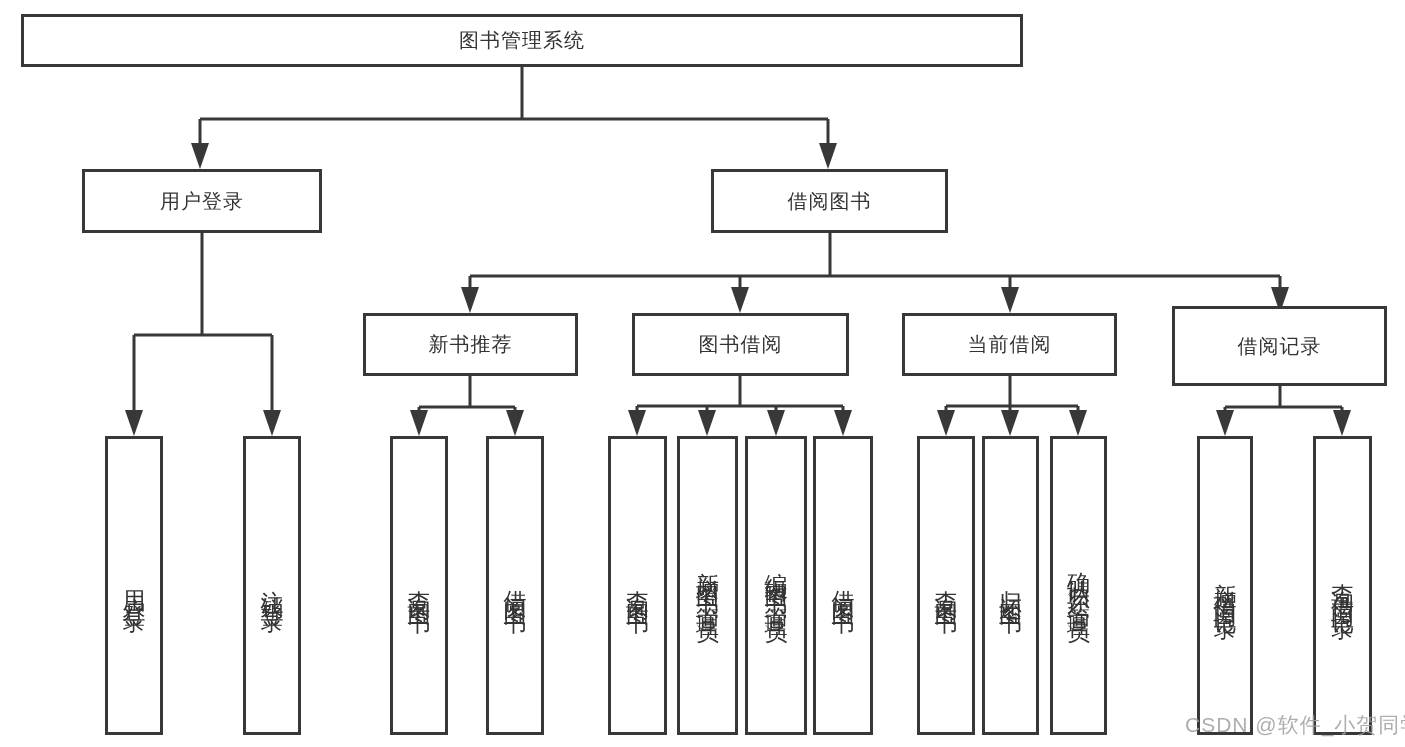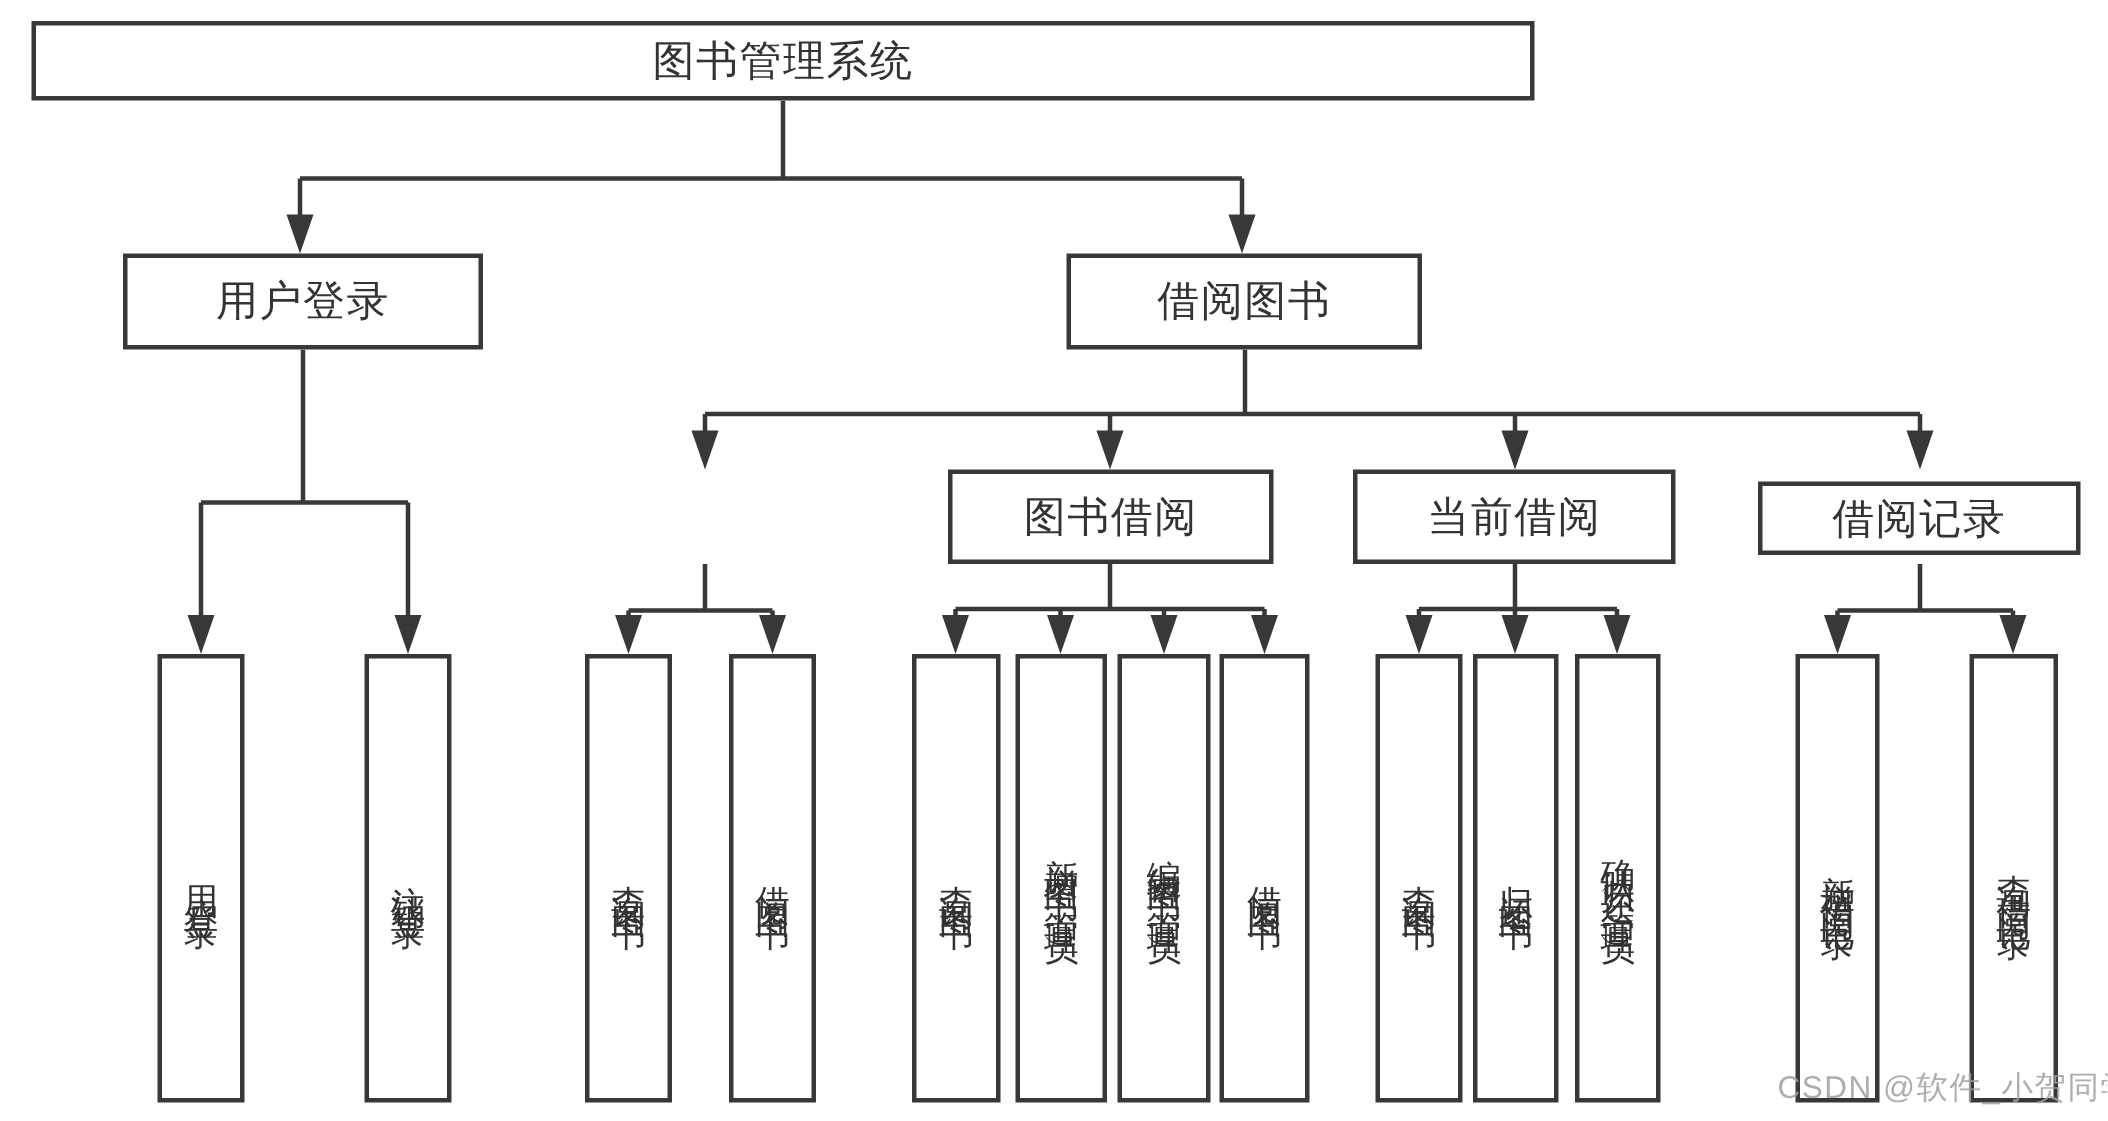--- a/index.html
+++ b/index.html
@@ -33,21 +33,21 @@
     fill:var(--line-color);
     stroke:none;
   }
   .hnode{
     position:absolute;
     border:3px solid var(--line-color);
     background:var(--bg-color);
     display:flex;
     align-items:center;
     justify-content:center;
-    font-size:28px;
+    font-size:20px;
     color:var(--text-color);
     letter-spacing:1px;
     white-space:nowrap;
     font-family:Liberation Mono, monospace;
   }
   .vnode{
     position:absolute;
     top:436px;
     height:299px;
     border:3px solid var(--line-color);
@@ -129,23 +129,24 @@
       <polygon points="1216,410 1234,410 1225,436"></polygon>
       <polygon points="1333,410 1351,410 1342,436"></polygon>
     </g>
   </svg>
 
   <div class="hnode" style="left:21px;top:14px;width:1002px;height:53px;">图书管理系统</div>
 
   <div class="hnode" style="left:82px;top:169px;width:240px;height:64px;">用户登录</div>
   <div class="hnode" style="left:711px;top:169px;width:237px;height:64px;">借阅图书</div>
 
+  <div class="hnode" style="left:363px;top:313px;width:215px;height:63px;">新书推荐</div>
   <div class="hnode" style="left:902px;top:313px;width:215px;height:63px;">当前借阅</div>
   <div class="hnode" style="left:632px;top:313px;width:217px;height:63px;">图书借阅</div>
-  <div class="hnode" style="left:1172px;top:321px;width:215px;height:49px;">借阅记录</div>
+  <div class="hnode" style="left:1172px;top:306px;width:215px;height:80px;">借阅记录</div>
 
   <div class="vnode" style="left:105px;width:58px;">
     <span>用户登录</span>
   </div>
   <div class="vnode" style="left:243px;width:58px;">
     <span>注销登录</span>
   </div>
 
   <div class="vnode" style="left:390px;width:58px;">
     <span>查询图书</span>

